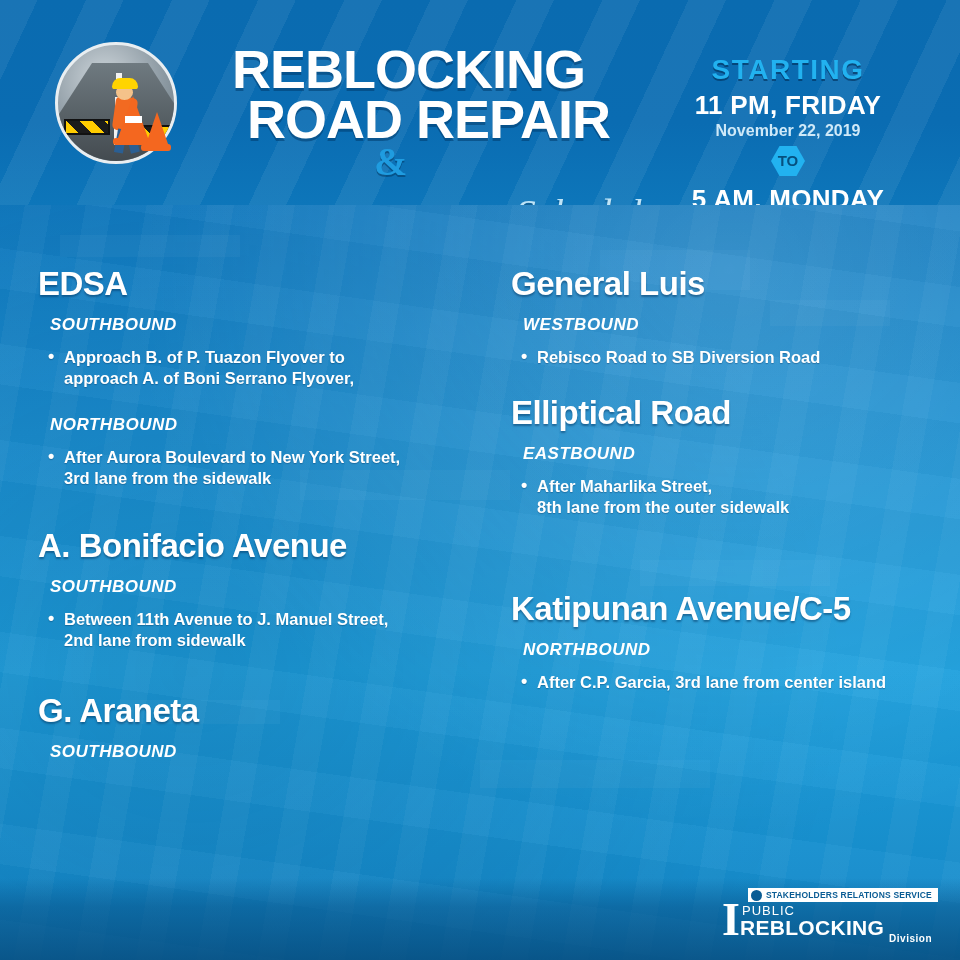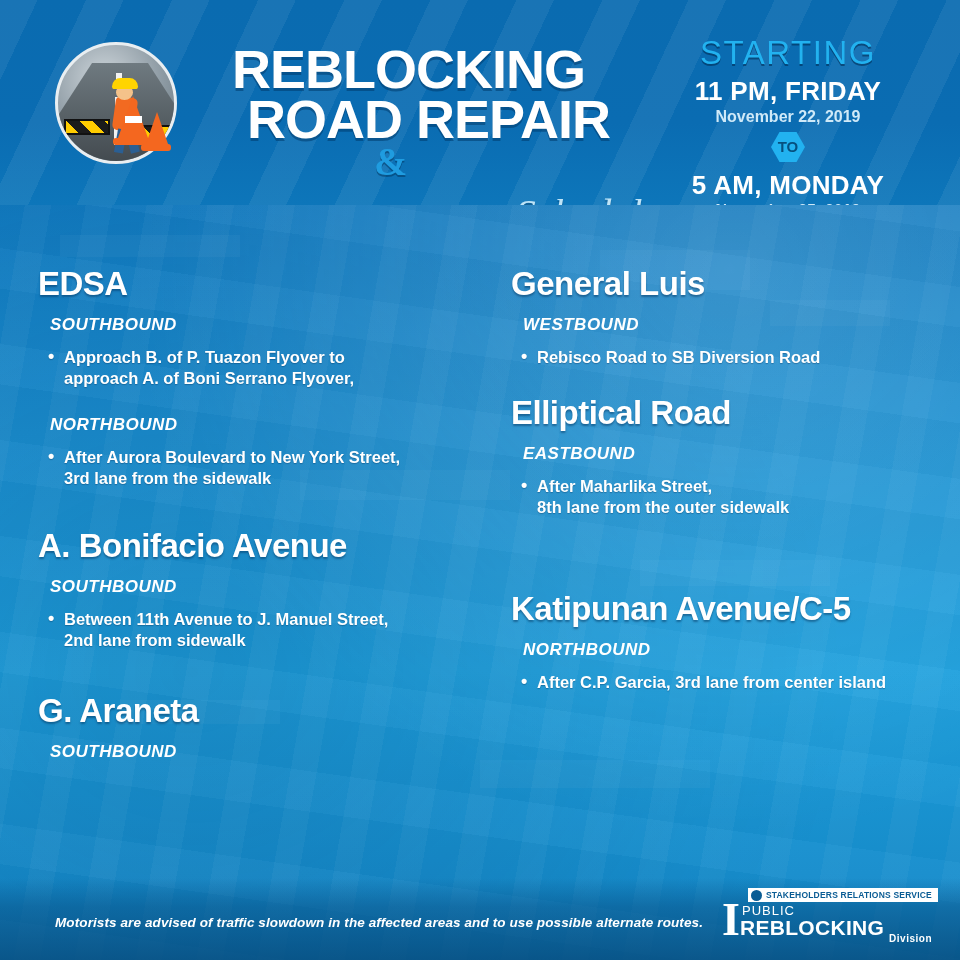--- a/index.html
+++ b/index.html
@@ -92,22 +92,23 @@
     font-family:"Liberation Serif", serif;
     font-style: italic;
     font-size: 40px;
     color:#bfe4f7;
     text-shadow: 0 2px 1px rgba(0,50,90,.45);
   }
   #startingBlock {
     position:absolute; right:42px; top:34px; width:260px; text-align:center; color:#fff;
   }
   #startingBlock .starting {
-    font-size: 33px; font-weight:normal; letter-spacing:1.5px; color:#22b2f0;
+    font-size: 28px; font-weight:bold; letter-spacing:1.5px; color:#22b2f0;
     text-shadow: 0 2px 0 rgba(0,45,85,.6);
+    margin-top: 20px;
   }
   #startingBlock .big { font-size: 26px; font-weight:bold; letter-spacing:.3px; margin-top:4px;}
   #startingBlock .small { font-size: 16px; font-weight:bold; color:#cfe9f8; margin-top:1px;}
   .to-badge {
     display:inline-block; margin:6px 0 4px;
     width:34px; height:30px; line-height:30px;
     background:#22b2f0; color:#06507f; font-weight:bold; font-size:15px;
     clip-path: polygon(25% 0%, 75% 0%, 100% 50%, 75% 100%, 25% 100%, 0% 50%);
   }
 
@@ -295,21 +296,20 @@
           <div class="road-name">Katipunan Avenue/C-5</div>
           <div class="direction">NORTHBOUND</div>
           <div class="items">
             <div class="item"><span>After C.P. Garcia, 3rd lane from center island</span></div>
           </div>
         </div>
       </div>
   </div>
 
   <div id="footer">
-    <div id="footnote">Motorists are advised of traffic slowdown in the  affected areas and to use possible alternate routes.</div>
     <div id="pidLogo">
       <div id="srsBar">
         <span id="srsDot"></span>
         <span>STAKEHOLDERS RELATIONS SERVICE</span>
       </div>
       <div id="pidI">I</div>
       <div id="pidPublic">PUBLIC</div>
       <div id="pidInfo">REBLOCKING</div>
       <div id="pidDivision">Division</div>
     </div>

